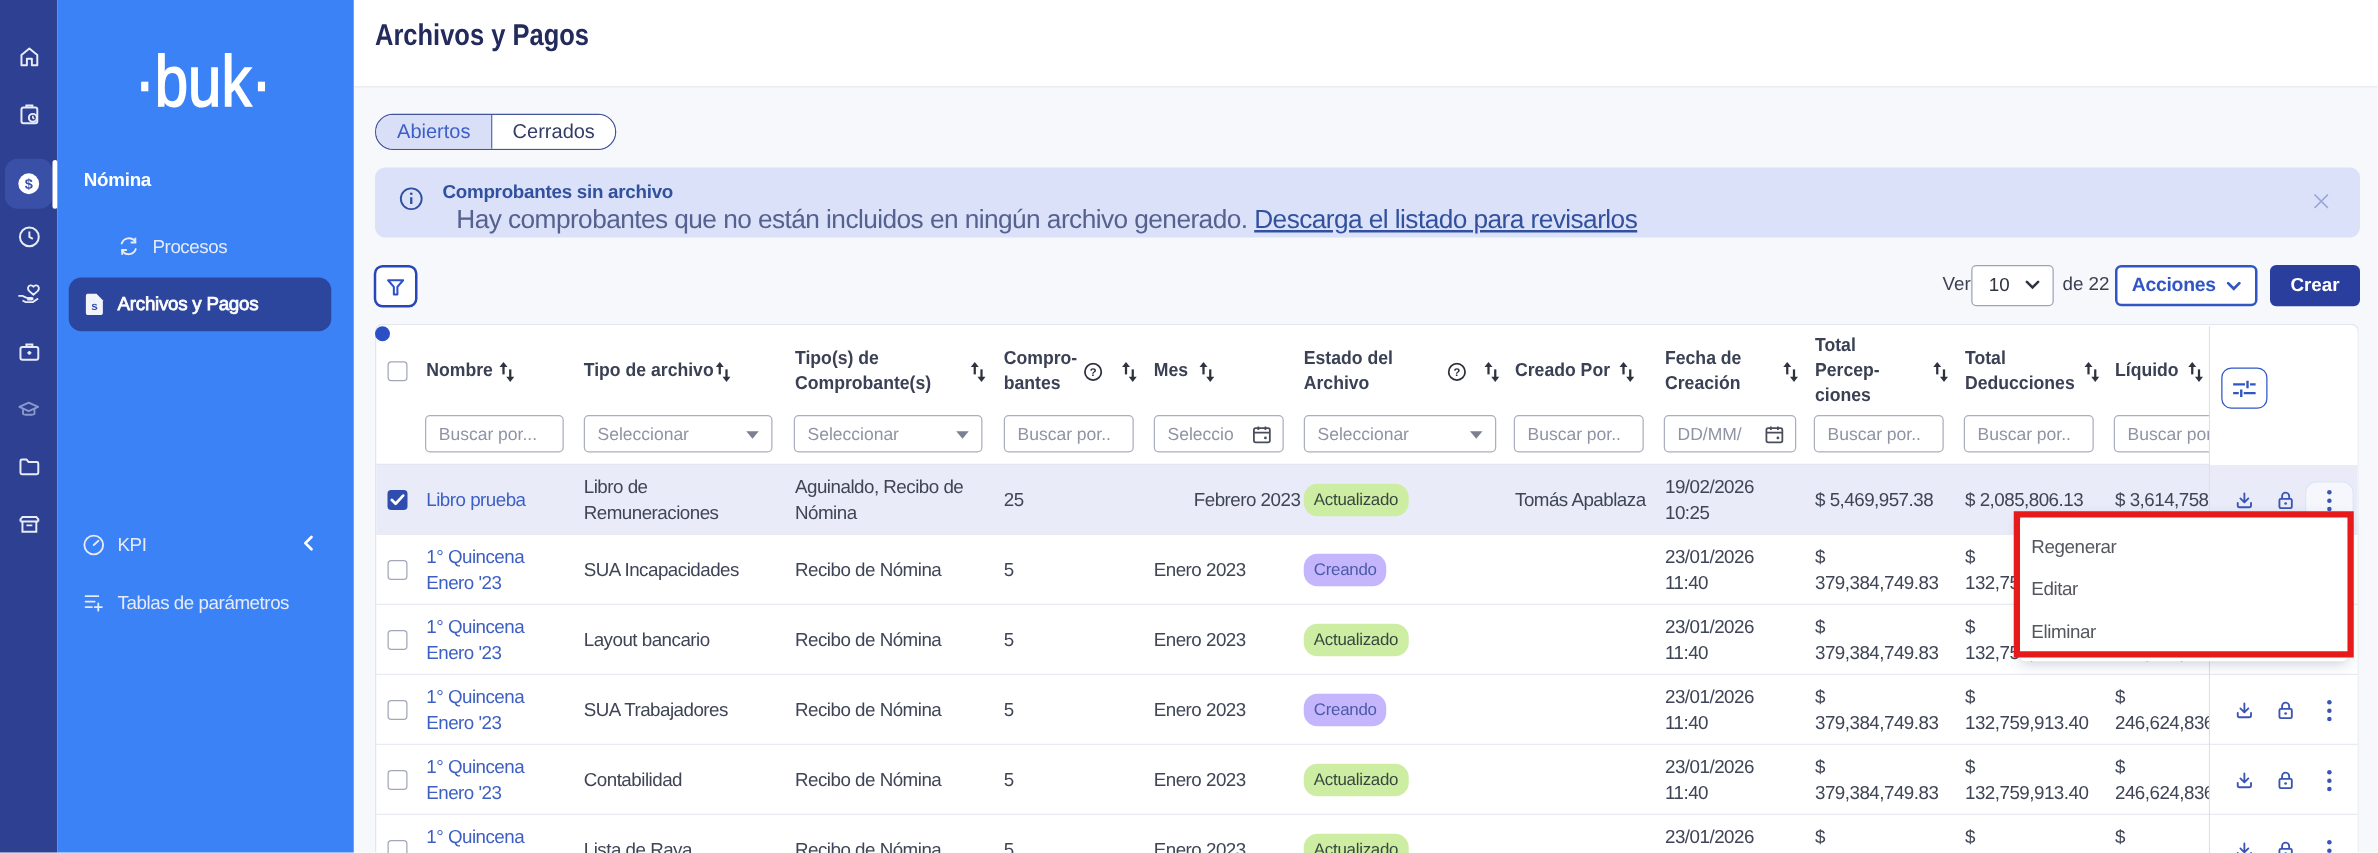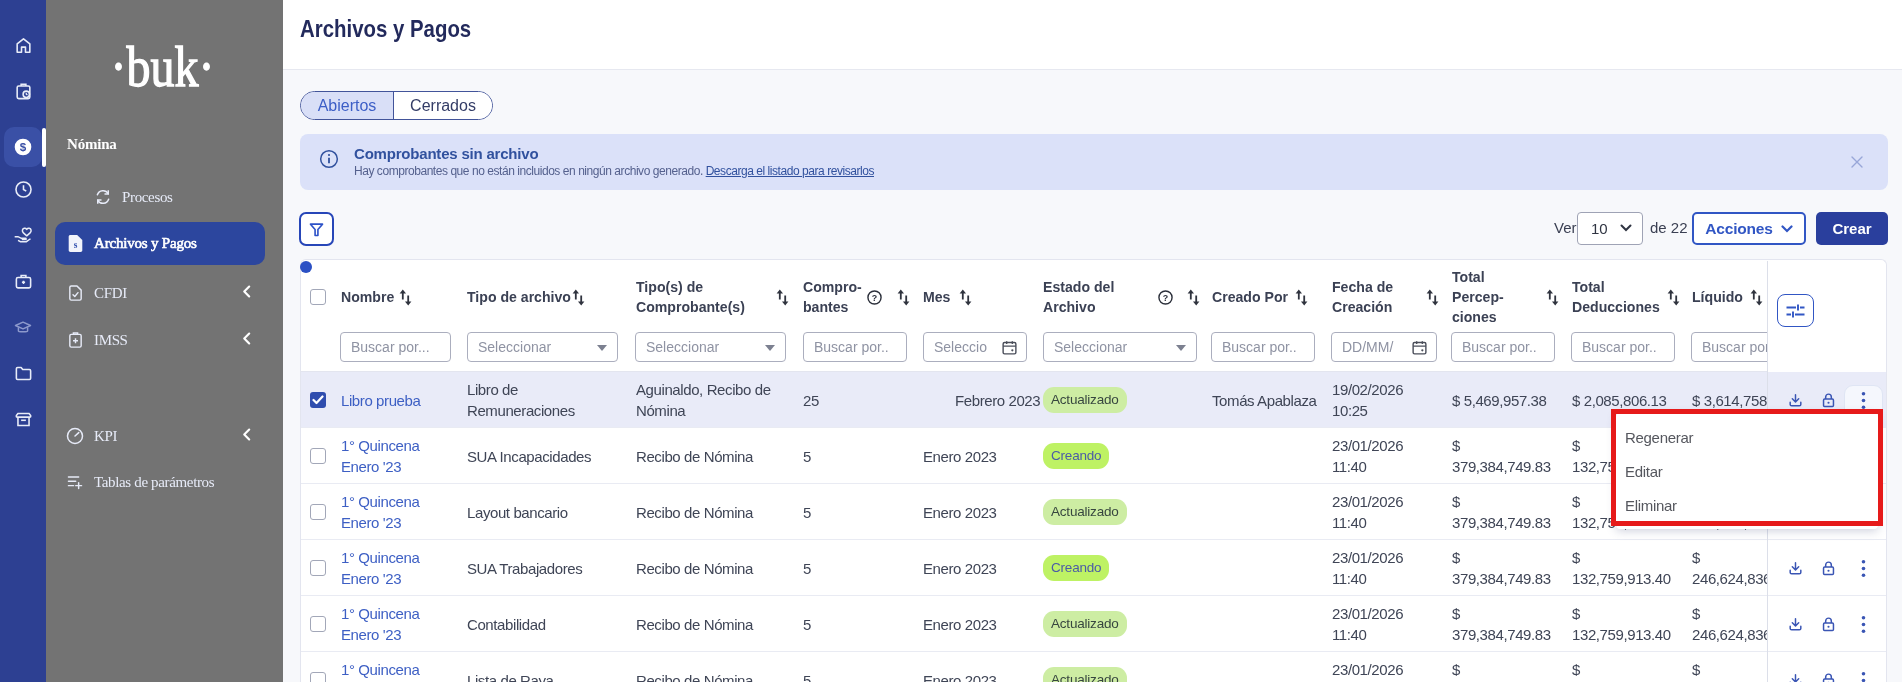--- a/index.html
+++ b/index.html
@@ -1,39 +1,39 @@
 <!DOCTYPE html>
 <html><head>
 <meta charset="utf-8">
 <style>
   * { margin:0; padding:0; box-sizing:border-box; }
   html,body { width:1902px; height:682px; overflow:hidden; font-family:"Liberation Sans", sans-serif; background:#fff; }
   .abs { position:absolute; }
   
   #strip { position:absolute; left:0; top:0; width:46px; height:682px; background:#2D4092; z-index:30; }
-  #side  { position:absolute; left:46px; top:0; width:237px; height:682px; background:#737373; z-index:30;font-family:Liberation Serif, serif; }
+  #side  { position:absolute; left:46px; top:0; width:237px; height:682px; background:#3b82f6; z-index:30; }
   .sicon { position:absolute; left:0; width:46px; display:flex; justify-content:center; color:#E8ECF8; }
   #logo { position:absolute; left:-2px; top:38px; transform:scaleY(1.2); transform-origin:center 24px; width:237px; text-align:center; color:#fff; font-size:48px; font-weight:400; -webkit-text-stroke:1.1px #fff; letter-spacing:0px; }
   .mitem { position:absolute; left:0; width:237px; height:40px; display:flex; align-items:center; color:#E7EBF8; font-size:15px; letter-spacing:-0.35px; }
   .mitem .ic { position:absolute; left:19px; width:20px; display:flex; justify-content:center; }
   .mitem .lbl { position:absolute; left:48px; }
   .mitem .chev { position:absolute; left:196px; }
   
   #main { position:absolute; left:283px; top:0; width:1619px; height:682px; background:#F7F8FB; }
   #topbar { position:absolute; left:0; top:0; width:1619px; height:70px; background:#fff; border-bottom:1px solid #E6E8F0; }
   h1 { position:absolute; left:17px; top:15px; font-size:24px; font-weight:700; color:#232A5C; transform:scaleX(0.85); transform-origin:left center; letter-spacing:0; }
   
   #tabs { position:absolute; left:17px; top:91px; height:29px; border:1px solid #42549A; border-radius:15px; overflow:hidden; display:flex; background:#fff; }
   #tabs .tab { height:100%; display:flex; align-items:center; justify-content:center; font-size:16px; }
   #tab1 { width:93px; background:#D9DFF7; color:#3C5EC6; border-right:1px solid #42549A; }
   #tab2 { width:98px; background:#fff; color:#333C66; }
   
   #alert { position:absolute; left:17px; top:134px; width:1588px; height:56px; background:#DBE1F9; border-radius:8px; }
   #alert .title { position:absolute; left:54px; top:11px; font-size:15px; font-weight:700; color:#31519E; letter-spacing:-0.2px; }
-  #alert .body { position:absolute; left:54px; top:30px; font-size:12px; color:#55618E; letter-spacing:-0.45px;text-align:right; }
+  #alert .body { position:absolute; left:65px; top:30px; font-size:21px; color:#55618E; letter-spacing:-0.45px;text-align:right; }
   #alert .body a { color:#31519E; text-decoration:underline; }
   #alert .info { position:absolute; left:19px; top:15px; color:#31519E; }
   #alert .close { position:absolute; left:1551px; top:20px; }
   
   #funnel { position:absolute; left:16px; top:212px; width:35px; height:34px; border:2px solid #2746B8; border-radius:7px; display:flex; align-items:center; justify-content:center; color:#2D52C8; background:#fff; }
   #pager { position:absolute; left:0; top:212px; width:1605px; height:33px; }
   .vtxt { position:absolute; top:7px; font-size:15px; color:#3A3F52; }
   #selver { position:absolute; left:1294px; top:0; width:66px; height:33px; border:1px solid #9FA3B5; border-radius:4px; background:#fff; font-size:15px; color:#2F3442; }
   #selver span { position:absolute; left:13px; top:7px; }
   #btn-acc { position:absolute; left:1409px; top:0; width:114px; height:33px; border:2px solid #3156C4; border-radius:5px; color:#3156C4; background:#fff; font-size:15.5px; font-weight:700; letter-spacing:-0.2px; display:flex; align-items:center; justify-content:center; gap:8px; }
@@ -47,21 +47,21 @@
   .finput { position:absolute; top:72px; height:30px; border:1px solid #ABAEBE; border-radius:4px; background:#fff; font-size:14px; color:#8F93A3; display:flex; align-items:center; padding-left:10px; overflow:hidden; white-space:nowrap; }
   .caret { position:absolute; right:10px; top:12px; width:0; height:0; border-left:5px solid transparent; border-right:5px solid transparent; border-top:6px solid #7C8090; }
   .cal { position:absolute; right:8px; top:6px; color:#4A4E5A; }
   #hdr { position:absolute; left:0; top:0; width:1585px; height:112px; border-bottom:1px solid #E3E5EF; }
   .row { position:absolute; left:0; width:1585px; height:56px; border-bottom:1px solid #E9EBF3; font-size:15px; color:#3F4556; letter-spacing:-0.4px; }
   .row.sel { background:#E9EBF8; }
   .cell { position:absolute; top:0; height:56px; display:flex; align-items:center; line-height:21px; }
   .link { color:#3D5FC4; }
   .badge { display:inline-block; padding:2px 8px 3px; border-radius:11px; font-size:13.5px; letter-spacing:-0.2px; }
   .bg-green { background:#CDEDA3; color:#37463F; }
-  .bg-lav { background:#bef264; color:#4B5BA6; }
+  .bg-lav { background:#c4b5fd; color:#4B5BA6; }
   .cb { width:16px; height:16px; border:1.5px solid #A2A7B8; border-radius:3px; background:#fff; }
   .cb.on { border:none; background:#2F4DAE; display:flex; align-items:center; justify-content:center; }
   
   #pinned { position:absolute; left:1466px; top:1px; width:119px; height:422px; background:#fff; border-left:1px solid #DCDFE9; border-radius:0 6px 0 0; z-index:6; }
   #pinned .pcell { position:absolute; left:0; width:118px; height:56px; border-bottom:1px solid #E9EBF3; margin-top:-1px; }
   #pinned .pcell.sel { background:#E9EBF8; }
   #slbtn { position:absolute; left:9px; top:33px; width:37px; height:33px; border:1.5px solid #3156C4; border-radius:8px; display:flex; align-items:center; justify-content:center; color:#3156C4; background:#fff; }
   
   #menu { position:absolute; left:1333px; top:413px; width:262px; height:116px; background:#fff; border-radius:4px; box-shadow:0 2px 10px rgba(60,70,120,.25); z-index:8; font-size:15px; color:#55575E; letter-spacing:-0.3px; }
   #menu div { position:absolute; left:9px; }
@@ -146,45 +146,20 @@
     <span class="lbl">Procesos</span>
   </div>
   <div class="mitem" style="top:223px; color:#fff; font-weight:400; -webkit-text-stroke:0.6px #fff; letter-spacing:-0.2px;">
     <span class="ic">
         <svg width="17" height="19" viewBox="0 0 20 22" fill="#F2F4FB">
           <path d="M2 3 C2 1.6 2.9 1 4 1 H12 L18 7 V19 C18 20.4 17.1 21 16 21 H4 C2.9 21 2 20.4 2 19 Z"></path>
           <text x="10" y="16" text-anchor="middle" font-size="11" font-weight="bold" fill="#3351AE">s</text>
         </svg>
       </span>
     <span class="lbl">Archivos y Pagos</span>
-  </div>
-  <div class="mitem" style="top:273px;">
-    <span class="ic">
-        <svg width="17" height="18" viewBox="0 0 24 24" fill="none" stroke="currentColor" stroke-width="2">
-          <path d="M4 4 C4 2.9 4.9 2 6 2 H14 L20 8 V20 C20 21.1 19.1 22 18 22 H6 C4.9 22 4 21.1 4 20 Z"></path>
-          <path d="M8.5 14.5 L11 17 L15.5 11.5" stroke-linecap="round" stroke-linejoin="round"></path>
-        </svg>
-      </span>
-    <span class="lbl">CFDI</span>
-    <span class="chev"><svg width="9" height="13" viewBox="0 0 10 14" fill="none" stroke="#fff" stroke-width="2.4" stroke-linecap="round" stroke-linejoin="round">
-          <path d="M8 1.5 L2.5 7 L8 12.5"></path>
-        </svg></span>
-  </div>
-  <div class="mitem" style="top:320px;">
-    <span class="ic">
-        <svg width="17" height="18" viewBox="0 0 24 24" fill="none" stroke="currentColor" stroke-width="2">
-          <rect x="4" y="4" width="16" height="18" rx="2"></rect>
-          <path d="M9 4 V2 H15 V4"></path>
-          <path d="M12 9.5 V16.5 M8.5 13 H15.5"></path>
-        </svg>
-      </span>
-    <span class="lbl">IMSS</span>
-    <span class="chev"><svg width="9" height="13" viewBox="0 0 10 14" fill="none" stroke="#fff" stroke-width="2.4" stroke-linecap="round" stroke-linejoin="round">
-          <path d="M8 1.5 L2.5 7 L8 12.5"></path>
-        </svg></span>
   </div>
   <div class="mitem" style="top:416px;">
     <span class="ic">
         <svg width="18" height="18" viewBox="0 0 24 24" fill="none" stroke="currentColor" stroke-width="2">
           <circle cx="12" cy="12" r="10"></circle>
           <path d="M12 12 L17 7.5" stroke-linecap="round"></path>
         </svg>
       </span>
     <span class="lbl">KPI</span>
     <span class="chev"><svg width="9" height="13" viewBox="0 0 10 14" fill="none" stroke="#fff" stroke-width="2.4" stroke-linecap="round" stroke-linejoin="round">

